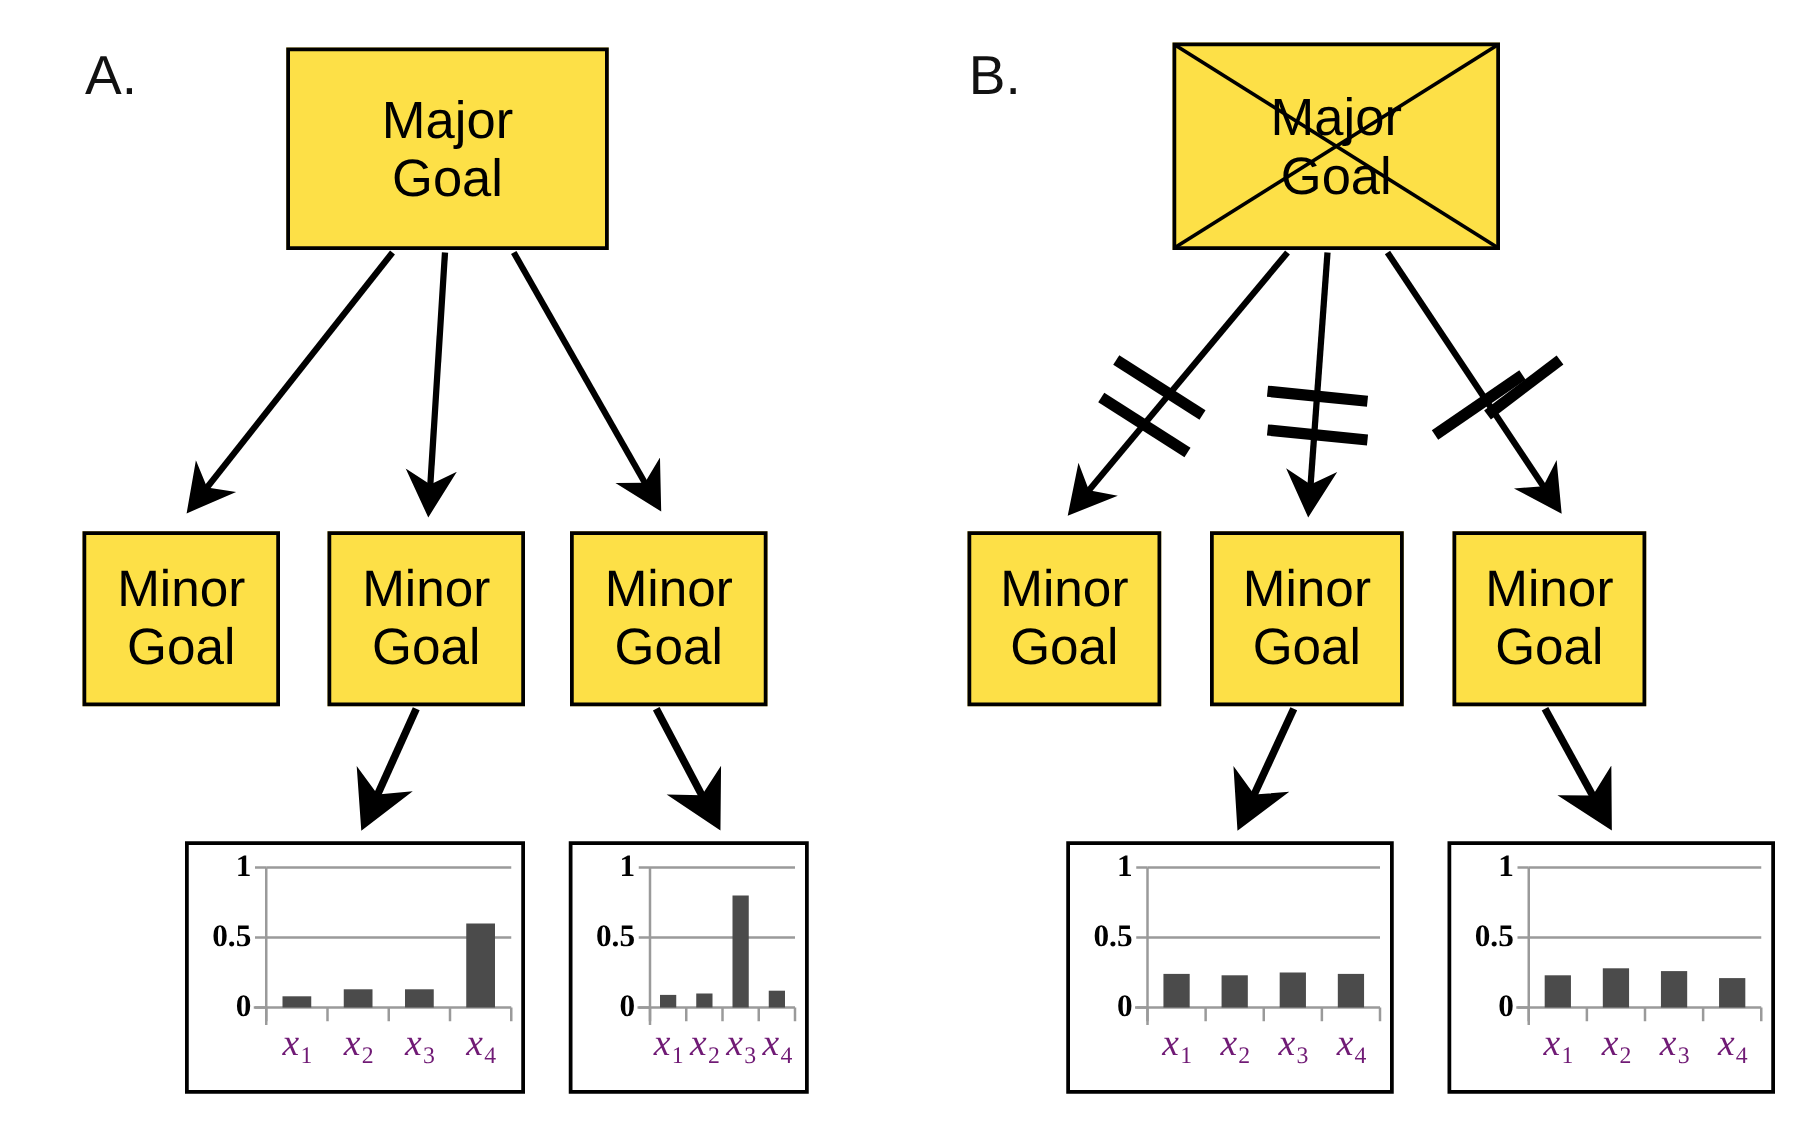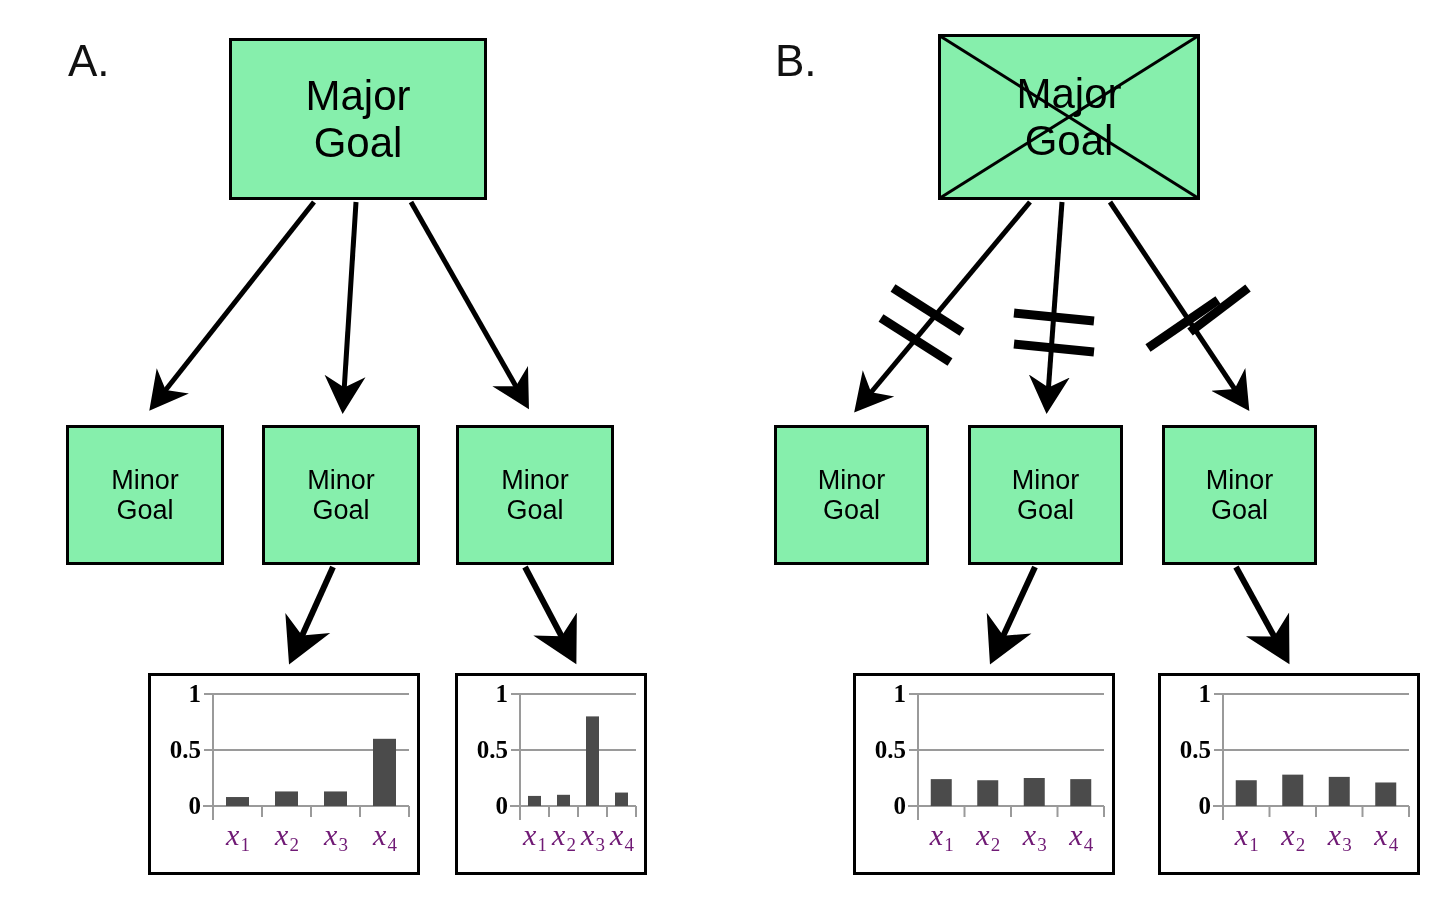--- a/index.html
+++ b/index.html
@@ -25,38 +25,38 @@
     position: absolute;
     font-family: "Liberation Sans", sans-serif;
     font-size: 44px;
     font-weight: 400;
     color: #111;
     letter-spacing: 0px;
   }
   .node-box {
     position: absolute;
     border: 3px solid #000;
-    background: #86efac;
+    background: #fde047;
     box-sizing: border-box;
     display: flex;
     flex-direction: column;
     align-items: center;
     justify-content: center;
     font-family: "Liberation Sans", sans-serif;
     font-weight: 400;
     line-height: 1.12;
     color: #000;
   }
   .node-box .ln {
     display: block;
     text-align: center;
     white-space: nowrap;
   }
   .major-box { font-size: 42px; }
-  .minor-box { font-size: 27px; }
+  .minor-box { font-size: 41px; }
 
   .chart-box {
     position: absolute;
     border: 3px solid #000;
     background: #fff;
     box-sizing: border-box;
   }
   .chart-inner {
     position: absolute;
     left: 0; top: 0; right: 0; bottom: 0;

